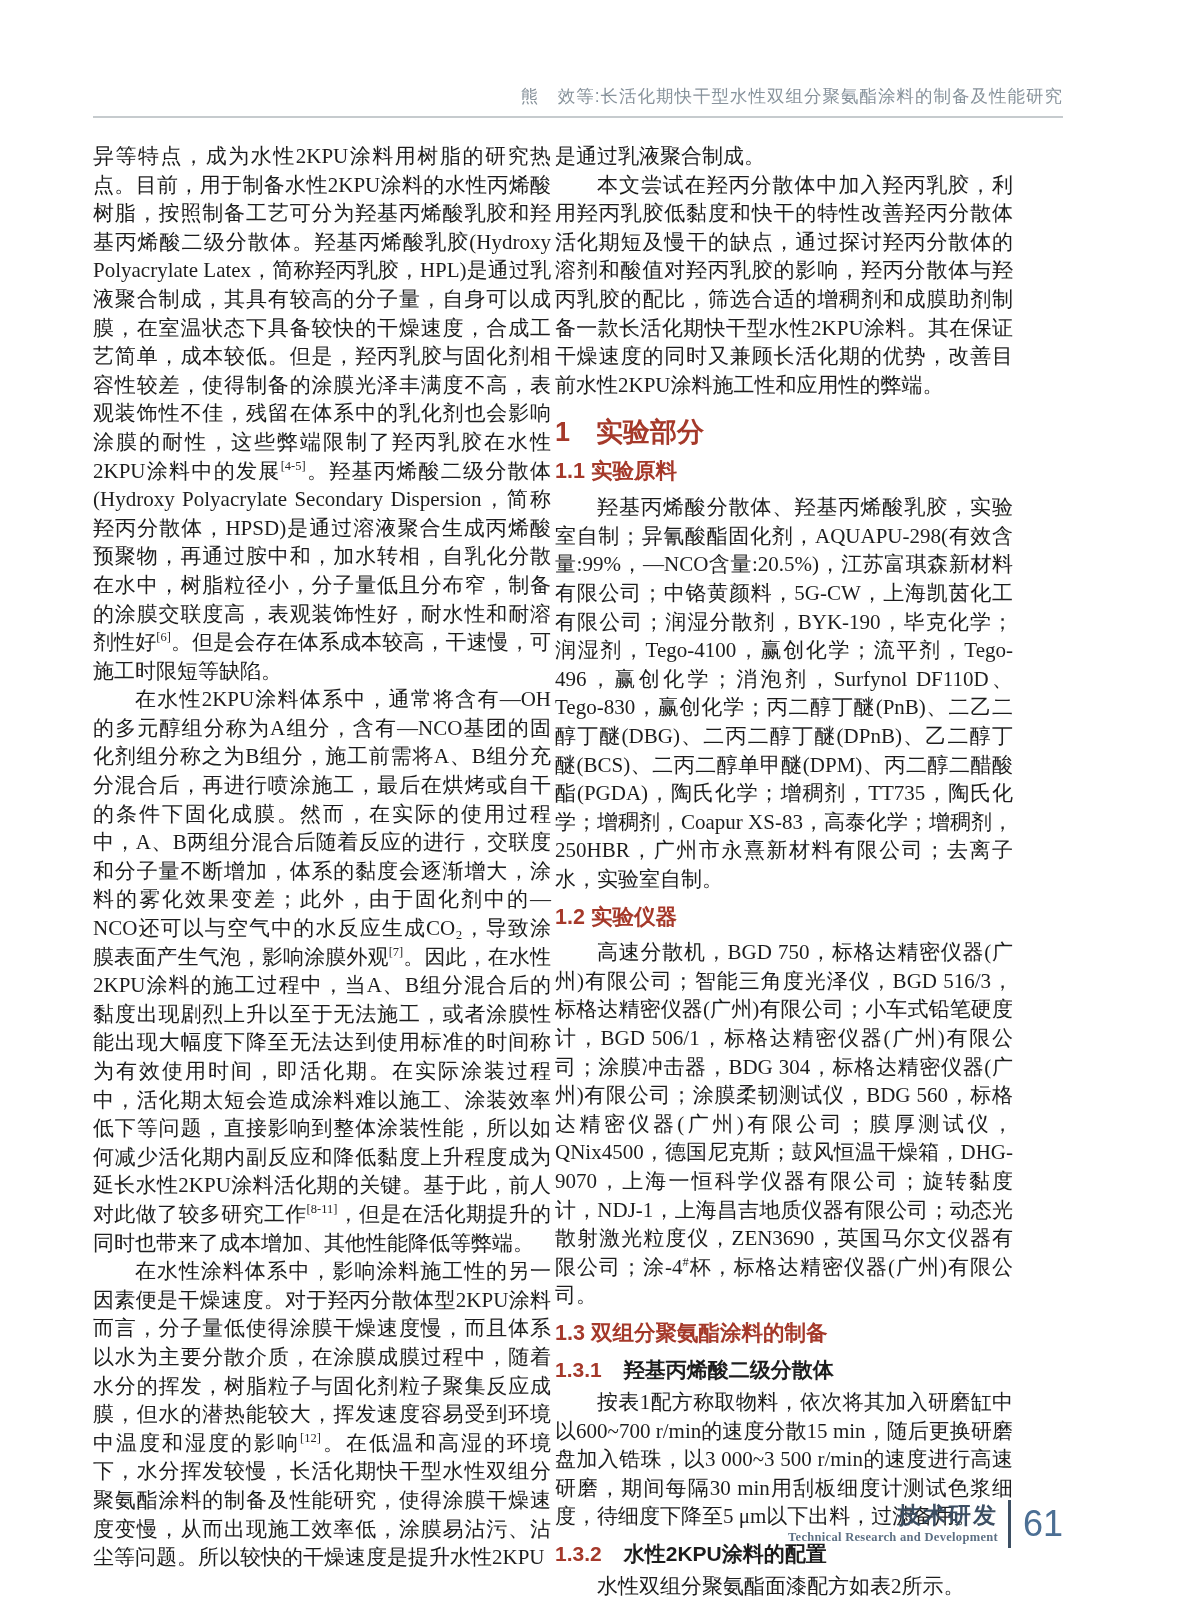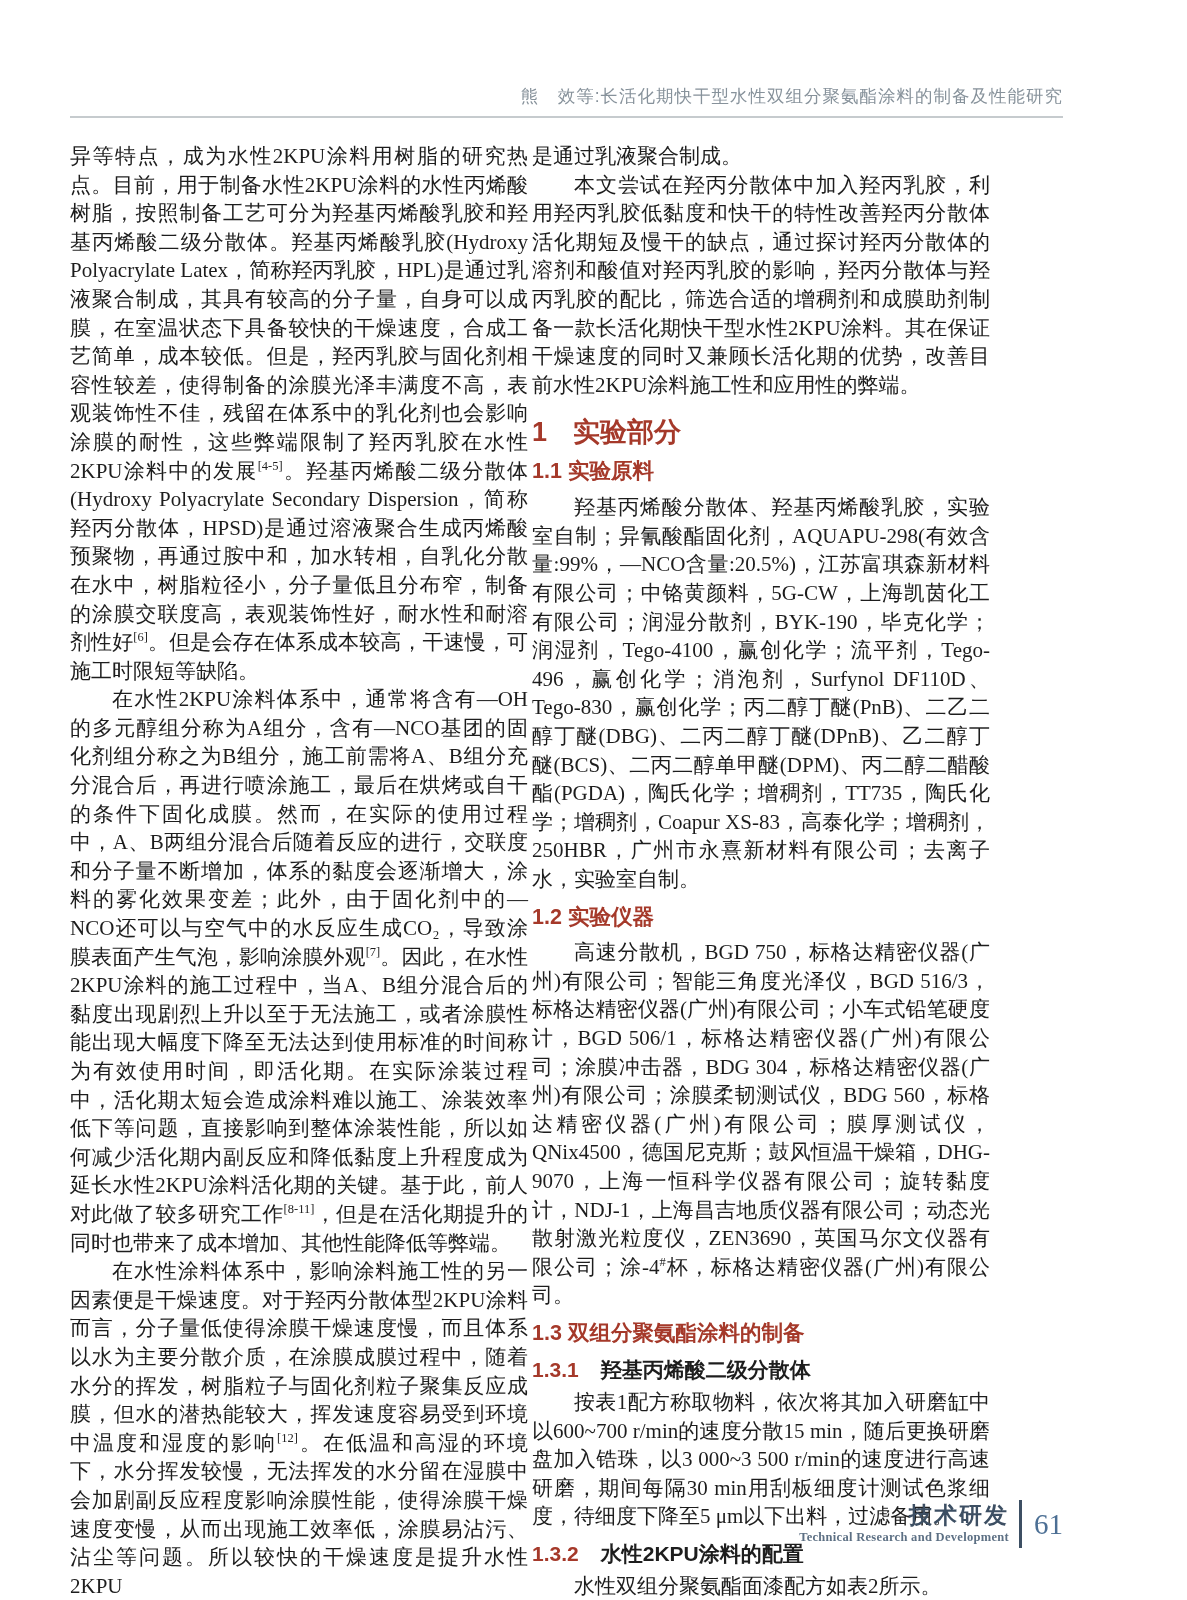--- a/index.html
+++ b/index.html
@@ -10,21 +10,21 @@
     --footer-dark:#3d4f63;
     --footer-en:#5d7084;
     --pagenum-blue:#4c6f94;
   }
   html,body{margin:0;padding:0;background:#ffffff;}
   .page{
     position:relative;
     width:1187px;height:1600px;
     box-sizing:border-box;
     background:#ffffff;
-    padding:84px 124px 0 70px;
+    padding:84px 124px 0 93px;
     overflow:hidden;
     font-family:"Liberation Serif","DejaVu Serif",serif;
     color:var(--ink);
   }
   .running-title{
     text-align:right;
     font-family:"Liberation Sans","DejaVu Sans",sans-serif;
     font-size:17.5px;
     letter-spacing:1px;
     color:var(--head-gray);
@@ -109,41 +109,41 @@
     margin-top:2px;
     letter-spacing:0.3px;
   }
   .footer-bar{
     width:3px;
     height:48px;
     background:var(--footer-dark);
     margin:0 12px 0 10px;
   }
   .footer-page{
-    font-family:Liberation Serif, serif;
-    font-size:29px;
+    font-family:Liberation Sans, sans-serif;
+    font-size:36px;
     color:var(--pagenum-blue);
   }
 </style>
 </head>
 <body>
 
 <div class="page">
 
   <header>
     <div class="running-title">熊　效等:长活化期快干型水性双组分聚氨酯涂料的制备及性能研究</div>
     <div class="header-rule"></div>
   </header>
 
   <main class="columns">
 
     <section class="col">
       <p class="para"><span>异等特点，成为水性2KPU涂料用树脂的研究热点。目前，用于制备水性2KPU涂料的水性丙烯酸树脂，按照制备工艺可分为羟基丙烯酸乳胶和羟基丙烯酸二级分散体。羟基丙烯酸乳胶(Hydroxy Polyacrylate Latex，简称羟丙乳胶，HPL)是通过乳液聚合制成，其具有较高的分子量，自身可以成膜，在室温状态下具备较快的干燥速度，合成工艺简单，成本较低。但是，羟丙乳胶与固化剂相容性较差，使得制备的涂膜光泽丰满度不高，表观装饰性不佳，残留在体系中的乳化剂也会影响涂膜的耐性，这些弊端限制了羟丙乳胶在水性2KPU涂料中的发展</span><sup class="ref">[4-5]</sup><span>。羟基丙烯酸二级分散体(Hydroxy Polyacrylate Secondary Dispersion，简称羟丙分散体，HPSD)是通过溶液聚合生成丙烯酸预聚物，再通过胺中和，加水转相，自乳化分散在水中，树脂粒径小，分子量低且分布窄，制备的涂膜交联度高，表观装饰性好，耐水性和耐溶剂性好</span><sup class="ref">[6]</sup><span>。但是会存在体系成本较高，干速慢，可施工时限短等缺陷。</span></p>
       <p class="para indent"><span>在水性2KPU涂料体系中，通常将含有—OH的多元醇组分称为A组分，含有—NCO基团的固化剂组分称之为B组分，施工前需将A、B组分充分混合后，再进行喷涂施工，最后在烘烤或自干的条件下固化成膜。然而，在实际的使用过程中，A、B两组分混合后随着反应的进行，交联度和分子量不断增加，体系的黏度会逐渐增大，涂料的雾化效果变差；此外，由于固化剂中的—NCO还可以与空气中的水反应生成CO₂，导致涂膜表面产生气泡，影响涂膜外观</span><sup class="ref">[7]</sup><span>。因此，在水性2KPU涂料的施工过程中，当A、B组分混合后的黏度出现剧烈上升以至于无法施工，或者涂膜性能出现大幅度下降至无法达到使用标准的时间称为有效使用时间，即活化期。在实际涂装过程中，活化期太短会造成涂料难以施工、涂装效率低下等问题，直接影响到整体涂装性能，所以如何减少活化期内副反应和降低黏度上升程度成为延长水性2KPU涂料活化期的关键。基于此，前人对此做了较多研究工作</span><sup class="ref">[8-11]</sup><span>，但是在活化期提升的同时也带来了成本增加、其他性能降低等弊端。</span></p>
-      <p class="para indent"><span>在水性涂料体系中，影响涂料施工性的另一因素便是干燥速度。对于羟丙分散体型2KPU涂料而言，分子量低使得涂膜干燥速度慢，而且体系以水为主要分散介质，在涂膜成膜过程中，随着水分的挥发，树脂粒子与固化剂粒子聚集反应成膜，但水的潜热能较大，挥发速度容易受到环境中温度和湿度的影响</span><sup class="ref">[12]</sup><span>。在低温和高湿的环境下，水分挥发较慢，无法挥发的水分留在湿膜中会加剧副反应程度影响涂膜性能，使得涂膜干燥速度变慢，从而出现施工效率低，涂膜易沾污、沾尘等问题。所以较快的干燥速度是提升水性2KPU</span></p>
+      <p class="para indent"><span>在水性涂料体系中，影响涂料施工性的另一因素便是干燥速度。对于羟丙分散体型2KPU涂料而言，分子量低使得涂膜干燥速度慢，而且体系以水为主要分散介质，在涂膜成膜过程中，随着水分的挥发，树脂粒子与固化剂粒子聚集反应成膜，但水的潜热能较大，挥发速度容易受到环境中温度和湿度的影响</span><sup class="ref">[12]</sup><span>。在低温和高湿的环境下，水分挥发较慢，长活化期快干型水性双组分聚氨酯涂料的制备及性能研究，使得涂膜干燥速度变慢，从而出现施工效率低，涂膜易沾污、沾尘等问题。所以较快的干燥速度是提升水性2KPU</span></p>
     </section>
 
     <section class="col">
       <p class="para">是通过乳液聚合制成。</p>
       <p class="para indent">本文尝试在羟丙分散体中加入羟丙乳胶，利用羟丙乳胶低黏度和快干的特性改善羟丙分散体活化期短及慢干的缺点，通过探讨羟丙分散体的溶剂和酸值对羟丙乳胶的影响，羟丙分散体与羟丙乳胶的配比，筛选合适的增稠剂和成膜助剂制备一款长活化期快干型水性2KPU涂料。其在保证干燥速度的同时又兼顾长活化期的优势，改善目前水性2KPU涂料施工性和应用性的弊端。</p>
 
       <h2 class="h-main"><span class="h-num">1</span><span>实验部分</span></h2>
 
       <h3 class="h-sub"><span class="h-num">1.1</span><span>实验原料</span></h3>
       <p class="para indent">羟基丙烯酸分散体、羟基丙烯酸乳胶，实验室自制；异氰酸酯固化剂，AQUAPU-298(有效含量:99%，—NCO含量:20.5%)，江苏富琪森新材料有限公司；中铬黄颜料，5G-CW，上海凯茵化工有限公司；润湿分散剂，BYK-190，毕克化学；润湿剂，Tego-4100，赢创化学；流平剂，Tego-496，赢创化学；消泡剂，Surfynol DF110D、Tego-830，赢创化学；丙二醇丁醚(PnB)、二乙二醇丁醚(DBG)、二丙二醇丁醚(DPnB)、乙二醇丁醚(BCS)、二丙二醇单甲醚(DPM)、丙二醇二醋酸酯(PGDA)，陶氏化学；增稠剂，TT735，陶氏化学；增稠剂，Coapur XS-83，高泰化学；增稠剂，250HBR，广州市永熹新材料有限公司；去离子水，实验室自制。</p>

